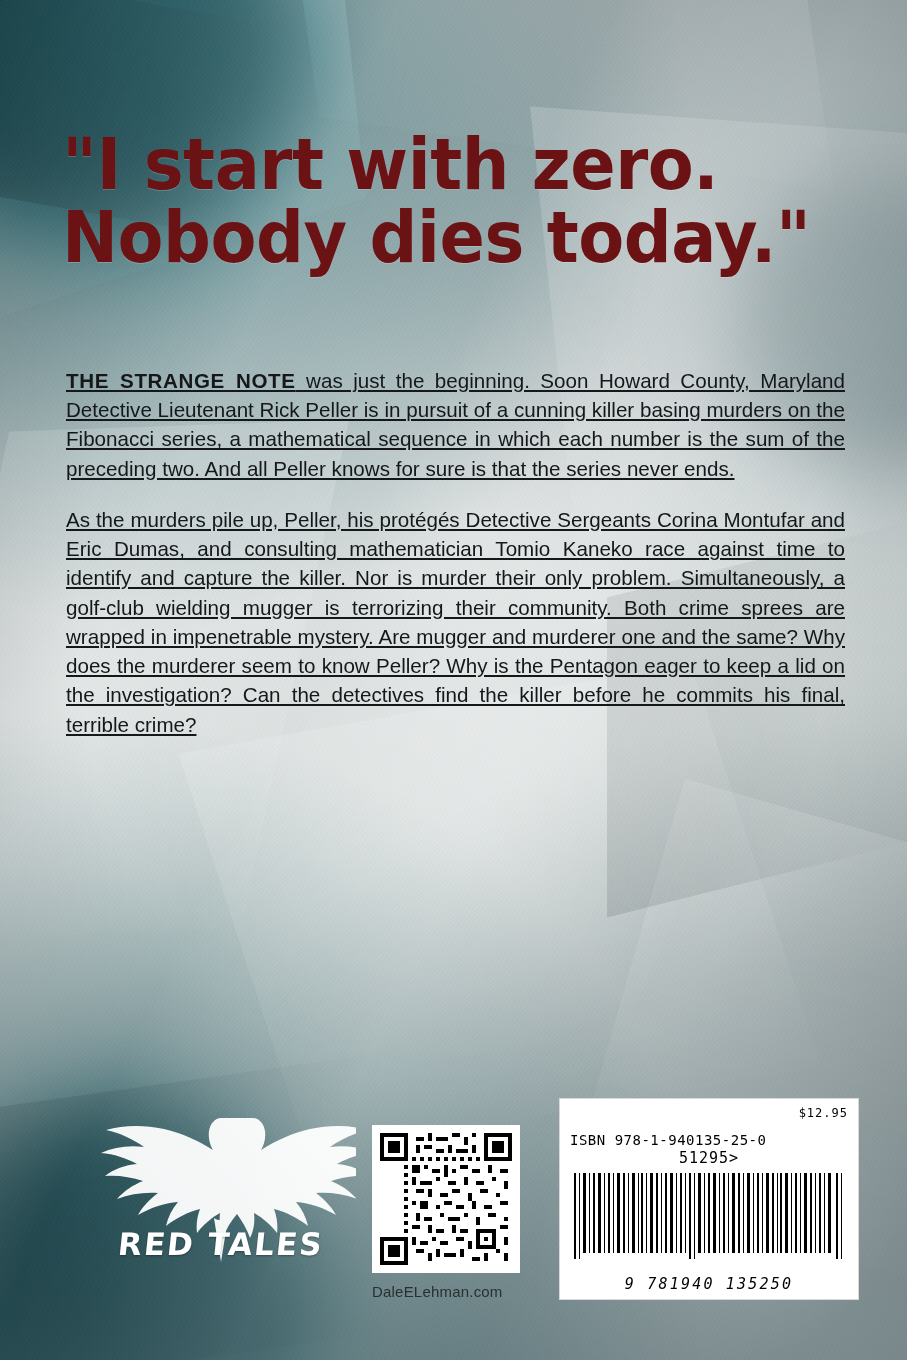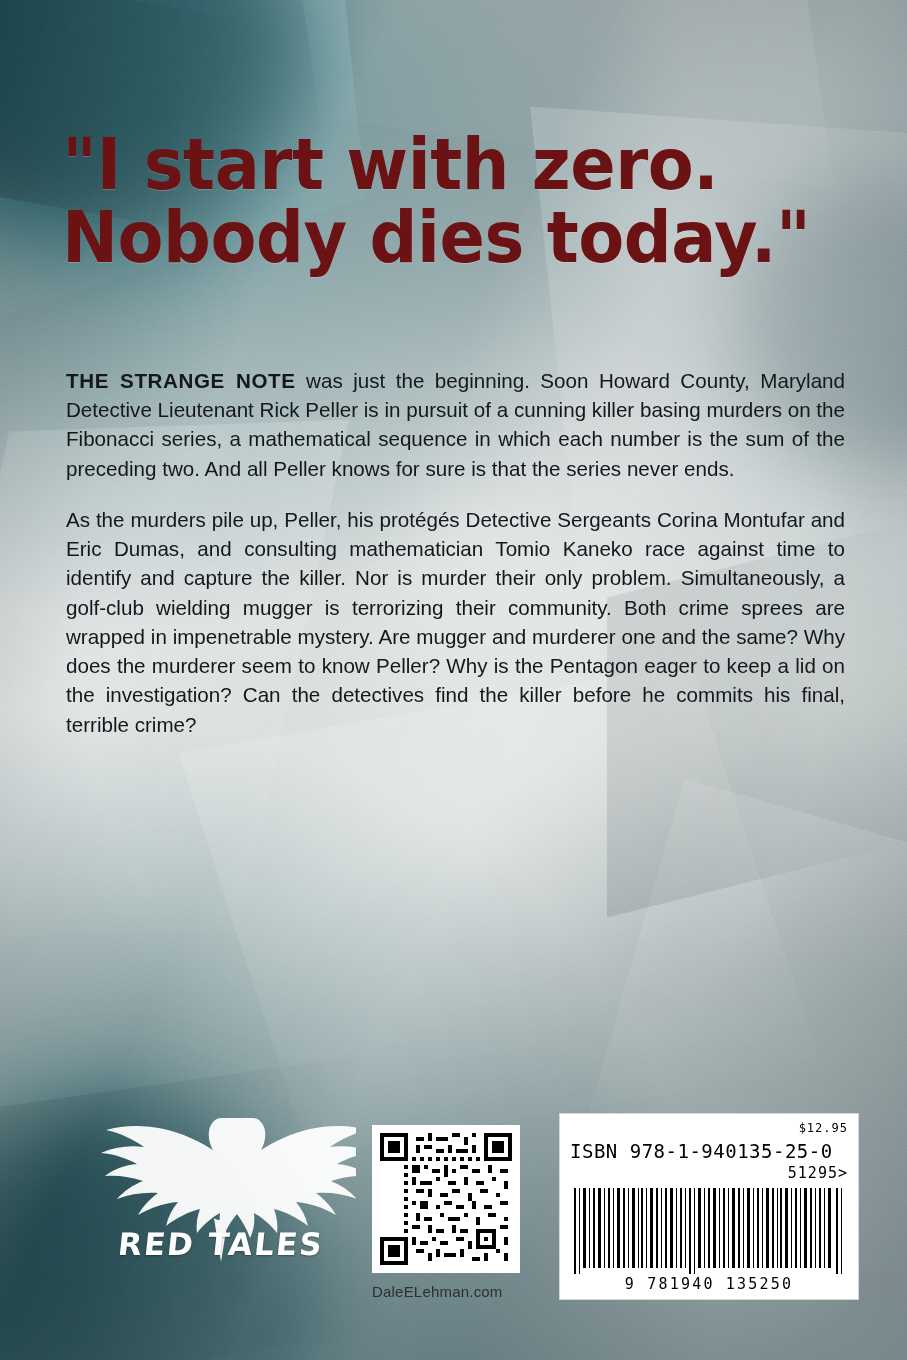--- a/index.html
+++ b/index.html
@@ -113,20 +113,21 @@
     position: absolute;
     left: 66px;
     right: 62px;
     top: 366px;
     color: #14181a;
     font-family: "Liberation Sans", sans-serif;
     font-size: 20.6px;
     line-height: 1.42;
     text-align: justify;
     text-justify: inter-word;
+    text-decoration: underline;
   }
   .blurb p { margin: 0 0 22px 0; }
   .blurb p:last-child { margin-bottom: 0; }
   .blurb .lead { font-weight: 700; letter-spacing: .6px; }
   .blurb em { font-style: italic; }
 
   
   .bottom {
     position: absolute;
     left: 0;
@@ -195,42 +196,43 @@
     font-family: "DejaVu Sans Mono", monospace;
     color: #000;
   }
   .bc-price {
     text-align: right;
     font-size: 12px;
     letter-spacing: 1px;
     line-height: 1.1;
   }
   .bc-isbn {
-    font-size: 19px;
+    font-size: 14px;
     letter-spacing: .5px;
     line-height: 1.25;
-    margin-top: 5px;
+    margin-top: 11px;
   }
   .bc-five {
-    text-align: right;
+    text-align: center;
     font-size: 15px;
     letter-spacing: 1px;
     line-height: 1.2;
   }
   .bars {
     margin-top: 6px;
     height: 86px;
     width: 100%;
   }
   .bars svg { display: block; width: 100%; height: 86px; }
   .bc-number {
     font-size: 15px;
     letter-spacing: 2.2px;
     text-align: center;
-    margin-top: 1px;
+    margin-top: 16px;
+    font-style: italic;
   }
 </style>
 </head>
 <body>
 
 <div id="cover">
 
   <div class="bg-base"></div>
   <div class="teal-glow t1"></div>
   <div class="teal-glow t2"></div>

